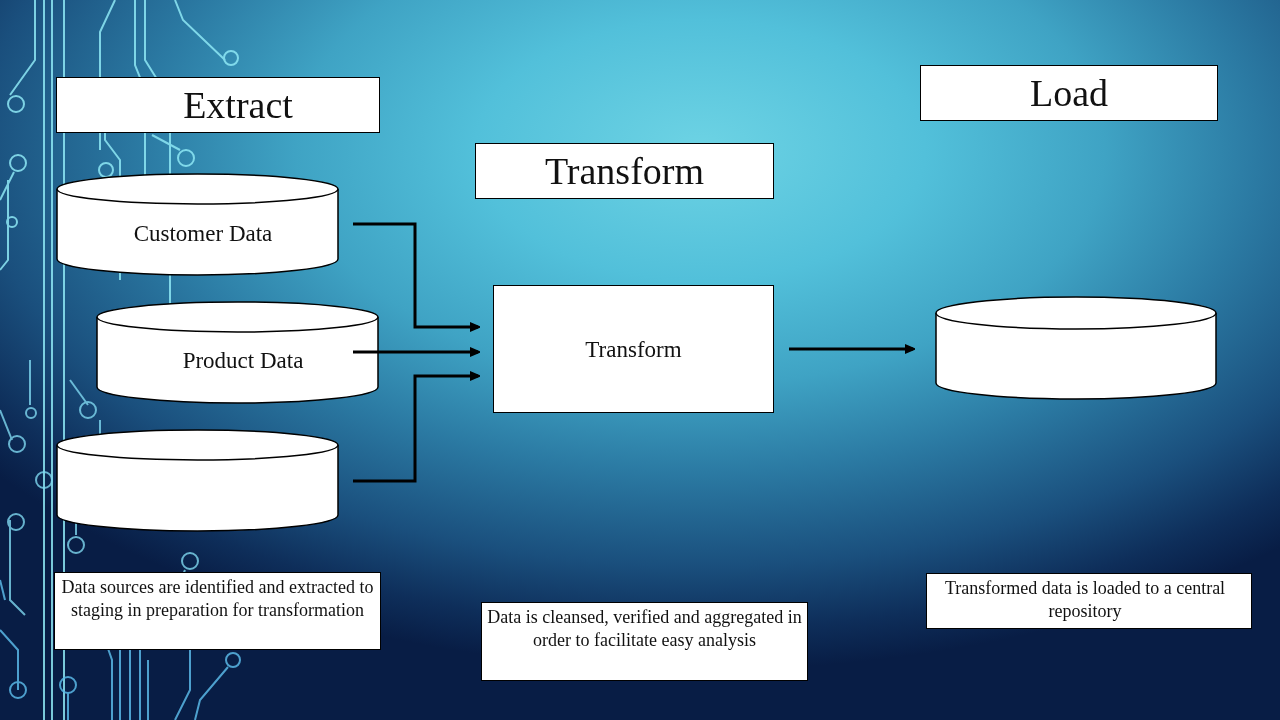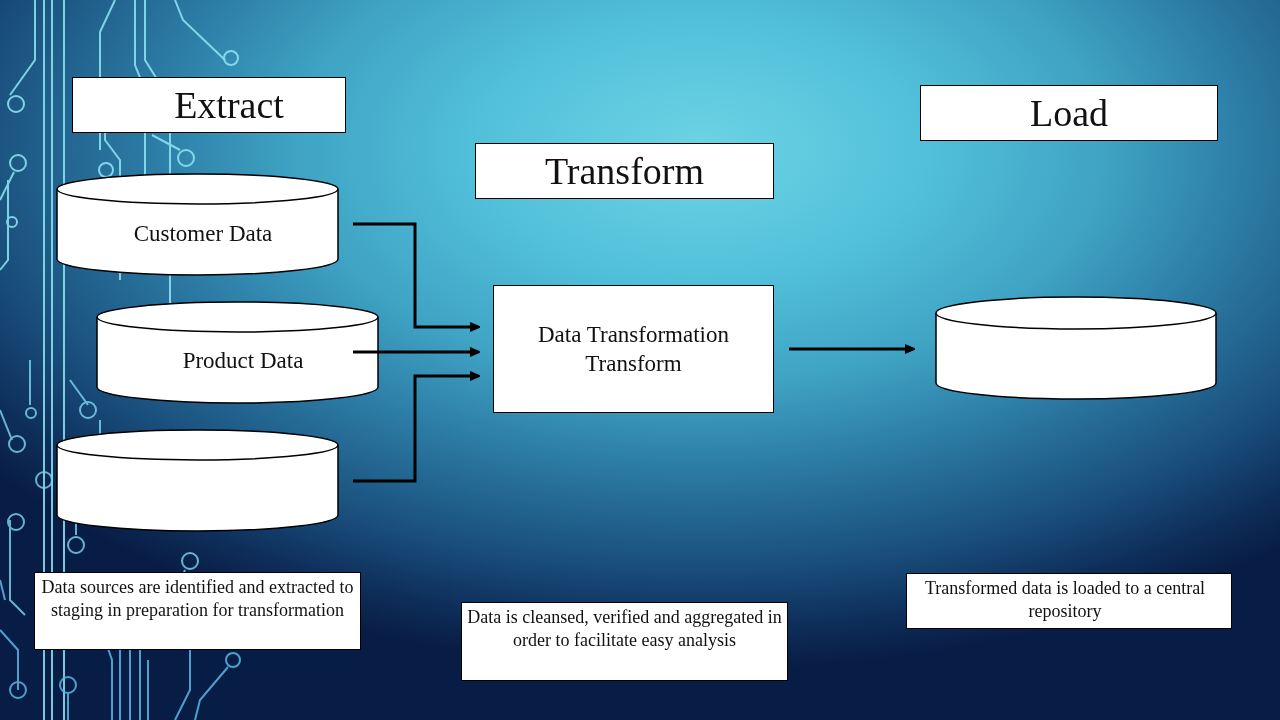--- a/index.html
+++ b/index.html
@@ -22,20 +22,21 @@
   }
   .process-box {
     position: absolute; background: #fff; border: 1.5px solid #000;
     box-sizing: border-box; display: flex; align-items: center; justify-content: center;
     text-align: center; font-size: 23px; line-height: 29px; color: #111;
   }
   .desc-box {
     position: absolute; background: #fff; border: 1px solid #000; box-sizing: border-box;
     text-align: center; font-size: 18px; line-height: 22.5px; color: #111;
     padding-top: 3px;
+    margin-left: 20px;
   }
   #arrows { position: absolute; left: 0; top: 0; width: 1280px; height: 720px; pointer-events: none; }
 </style>
 </head>
 <body>
 
 <svg id="bg-circuit" viewBox="0 0 260 720">
   <g fill="none" stroke-width="2">
     <g stroke="#8ee8f5" opacity="0.85">
       <path d="M44 0 V720"></path>
@@ -84,27 +85,27 @@
         <path d="M140 640 V720"></path>
       <path d="M148 660 V720"></path>
       <path d="M190 640 V690 L175 720"></path>
       <circle cx="233" cy="660" r="7"></circle>
         <path d="M228 667 L200 700 L195 720"></path>
       <path d="M0 580 L5 600"></path>
     </g>
   </g>
 </svg>
 
-<div class="header-box" style="left:72px;top:77px;width:274px;height:56px;padding-left:40px;">
+<div class="header-box" style="left:56px;top:77px;width:324px;height:56px;padding-left:40px;">
   <span>Extract</span>
 </div>
 <div class="header-box" style="left:475px;top:95px;width:299px;height:56px;margin-top:48px;">
   <span>Transform</span>
 </div>
-<div class="header-box" style="left:920px;top:85px;width:298px;height:56px;">
+<div class="header-box" style="left:920px;top:65px;width:298px;height:56px;">
   <span>Load</span>
 </div>
 
 <div class="cyl" style="left:56px;top:173px;width:283px;height:103px;">
   <svg width="283" height="103">
     <path d="M1 16 V86 A140.5 16 0 0 0 282 86 V16" fill="#fff" stroke="#000" stroke-width="1.5"></path>
     <ellipse cx="141.5" cy="16" rx="140.5" ry="15" fill="#fff" stroke="#000" stroke-width="1.5"></ellipse>
   </svg>
   <div class="label" style="top:48px;">Customer Data</div>
 </div>
@@ -117,21 +118,20 @@
 </div>
 <div class="cyl" style="left:56px;top:429px;width:283px;height:103px;">
   <svg width="283" height="103">
     <path d="M1 16 V86 A140.5 16 0 0 0 282 86 V16" fill="#fff" stroke="#000" stroke-width="1.5"></path>
     <ellipse cx="141.5" cy="16" rx="140.5" ry="15" fill="#fff" stroke="#000" stroke-width="1.5"></ellipse>
   </svg>
 </div>
 
 <div class="process-box" style="left:493px;top:285px;width:281px;height:128px;">
   <div>
-    <div>Data Transformation</div>
     <div>Transform</div>
   </div>
 </div>
 
 <div class="cyl" style="left:935px;top:296px;width:282px;height:105px;">
   <svg width="282" height="105">
     <path d="M1 17 V87 A140 16 0 0 0 281 87 V17" fill="#fff" stroke="#000" stroke-width="1.5"></path>
     <ellipse cx="141" cy="17" rx="140" ry="16" fill="#fff" stroke="#000" stroke-width="1.5"></ellipse>
   </svg>
 </div>

